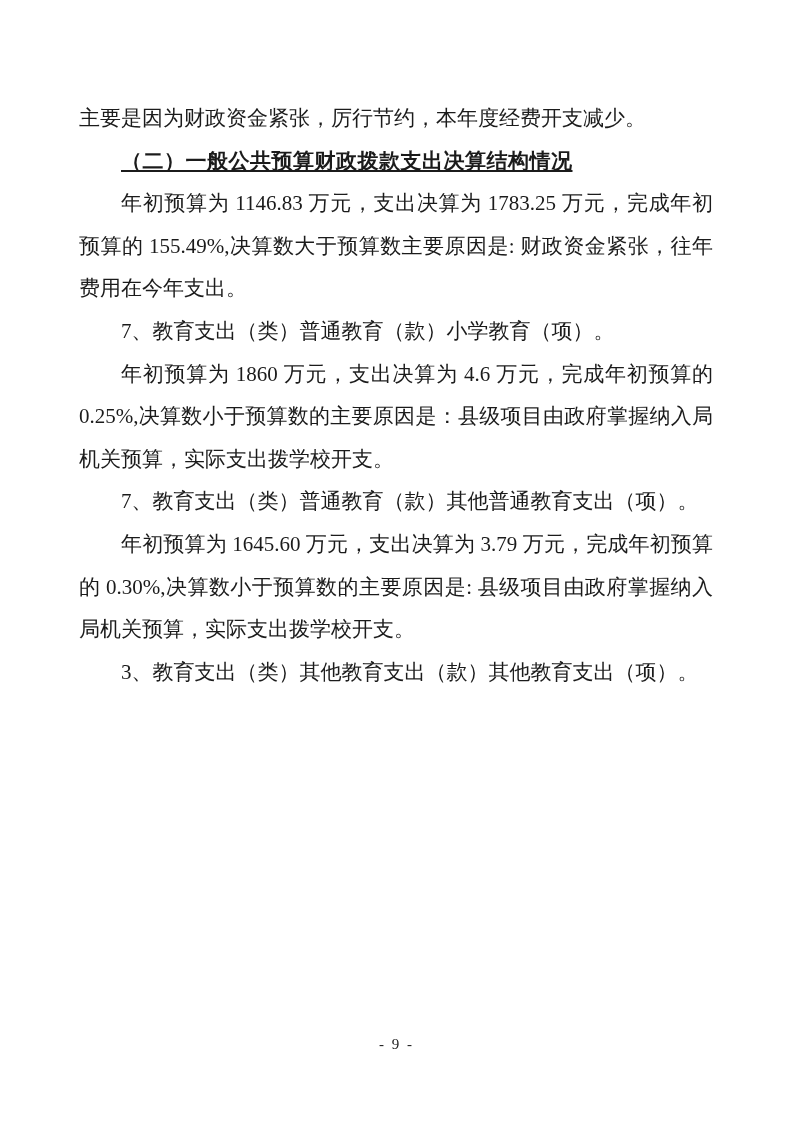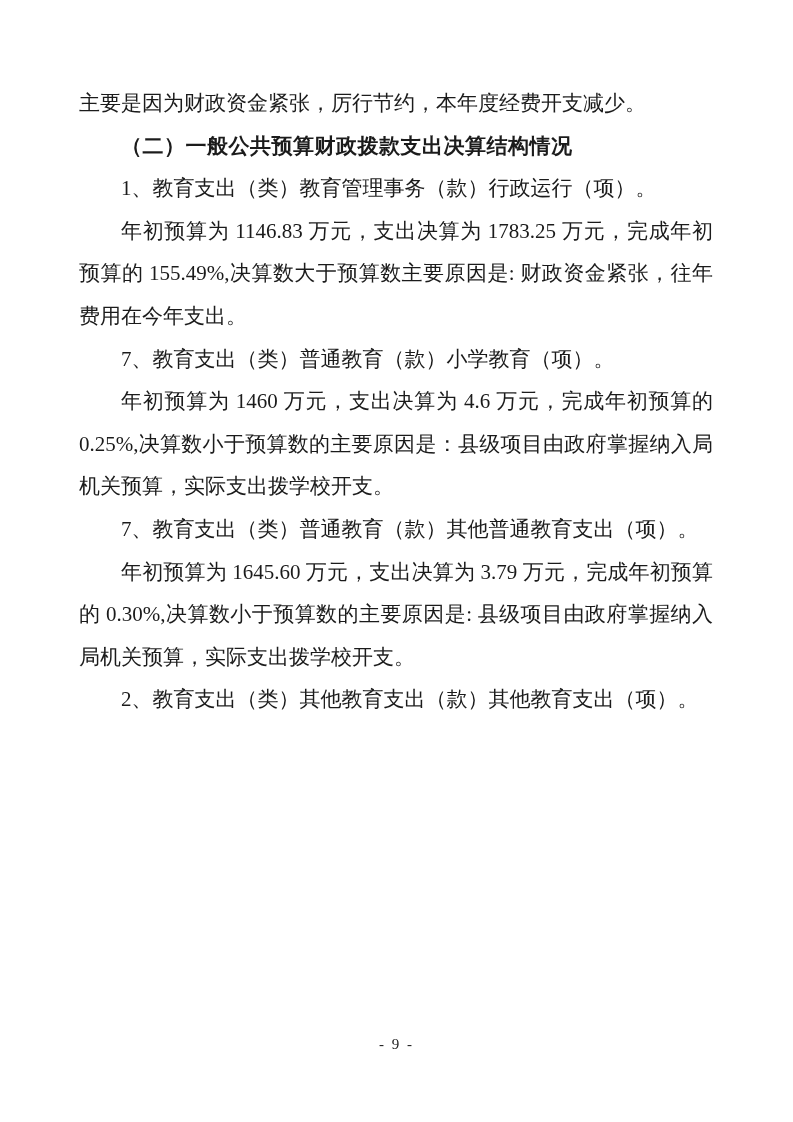--- a/index.html
+++ b/index.html
@@ -12,61 +12,61 @@
     width: 793px;
     height: 1122px;
     background: #ffffff;
     overflow: hidden;
     font-family: "Liberation Serif", "DejaVu Serif", serif;
     color: #1b1b1b;
   }
   .content {
     position: absolute;
     left: 79px;
-    top: 82px;
+    top: 97px;
     width: 634px;
     font-size: 21px;
     line-height: 42.6px;
     text-align: justify;
   }
   .content p {
     margin: 0;
     padding: 0;
     text-indent: 42px;
   }
   .content p.continuation {
     text-indent: 0;
   }
   .content p.heading {
     font-weight: 700;
     letter-spacing: 0.5px;
+    text-decoration: underline;
   }
   .footer {
     position: absolute;
     left: 0;
     top: 1036px;
     width: 100%;
     text-align: center;
     font-size: 15px;
     letter-spacing: 2px;
     color: #222222;
   }
 </style>
 </head>
 <body>
 
 <main class="page">
   <section class="content" id="content">
 
   <p class="continuation">主要是因为财政资金紧张，厉行节约，本年度经费开支减少。</p>
       <p class="heading">（二）一般公共预算财政拨款支出决算结构情况</p>
-      <p class="body">1、教育支出（类）教育管理事务（款）行政运行（项）。</p>
       <p class="body">年初预算为 1146.83 万元，支出决算为 1783.25 万元，完成年初预算的 155.49%,决算数大于预算数主要原因是: 财政资金紧张，往年费用在今年支出。</p>
       <p class="body">7、教育支出（类）普通教育（款）小学教育（项）。</p>
-      <p class="body">年初预算为 1460 万元，支出决算为 4.6 万元，完成年初预算的 0.25%,决算数小于预算数的主要原因是：县级项目由政府掌握纳入局机关预算，实际支出拨学校开支。</p>
+      <p class="body">年初预算为 1860 万元，支出决算为 4.6 万元，完成年初预算的 0.25%,决算数小于预算数的主要原因是：县级项目由政府掌握纳入局机关预算，实际支出拨学校开支。</p>
       <p class="body">7、教育支出（类）普通教育（款）其他普通教育支出（项）。</p>
       <p class="body">年初预算为 1645.60 万元，支出决算为 3.79 万元，完成年初预算的 0.30%,决算数小于预算数的主要原因是: 县级项目由政府掌握纳入局机关预算，实际支出拨学校开支。</p>
-      <p class="body">2、教育支出（类）其他教育支出（款）其他教育支出（项）。</p>
+      <p class="body">3、教育支出（类）其他教育支出（款）其他教育支出（项）。</p>
     </section>
   <div class="footer">
     <span>- 9 -</span>
   </div>
 </main>
 
 </body></html>

